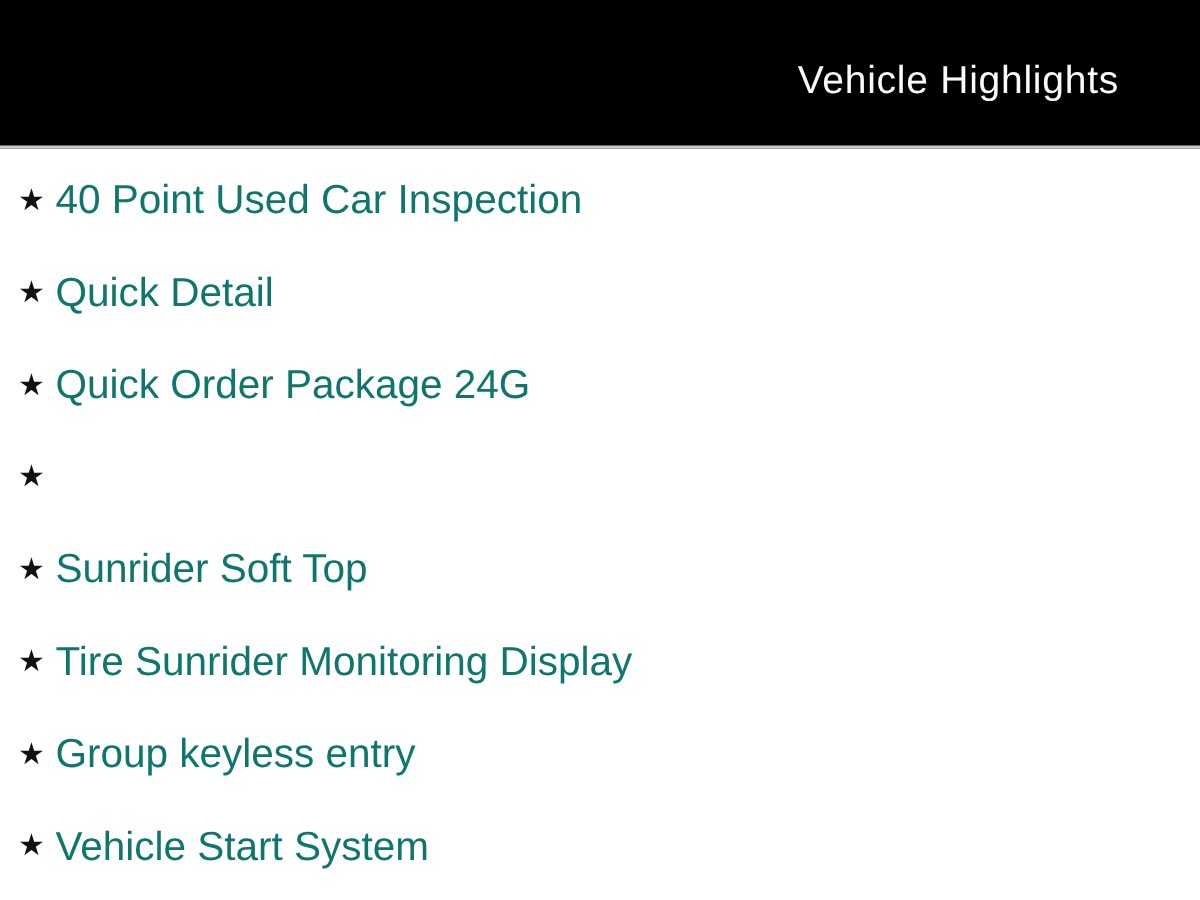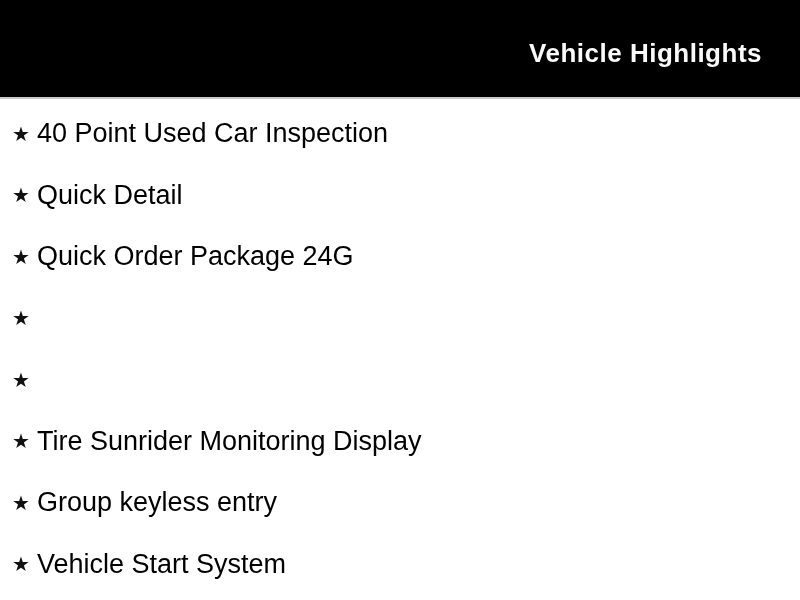--- a/index.html
+++ b/index.html
@@ -19,24 +19,24 @@
     width: 800px;
     height: 99px;
     background: #000000;
     border-bottom: 2px solid #c9c9c9;
     display: flex;
     align-items: center;
     justify-content: flex-end;
     padding-right: 38px;
   }
   .header h1 {
-    margin: 0;
+    margin: 16px;
     color: #fafafa;
     font-size: 26px;
-    font-weight: 700;
+    font-weight: 400;
     letter-spacing: 0.5px;
     line-height: 1;
     
     position: relative;
     top: 4px;
   }
   
   .highlights {
     list-style: none;
     margin: 4px 0 0 0;
@@ -49,21 +49,21 @@
   }
   .star {
     font-size: 20px;
     color: #111111;
     margin-right: 7px;
     line-height: 1;
     flex: 0 0 auto;
   }
   .item-label {
     font-size: 27px;
-    color: #000000;
+    color: #0f766e;
     line-height: 1;
     white-space: nowrap;
   }
 </style>
 </head>
 <body>
 
 <header class="header">
   <h1>Vehicle Highlights</h1>
 </header>
@@ -79,20 +79,21 @@
   </li>
   <li>
     <span class="star">★</span>
     <span class="item-label">Quick Order Package 24G</span>
   </li>
   <li>
     <span class="star">★</span>
   </li>
   <li>
     <span class="star">★</span>
+    <span class="item-label">Sunrider Soft Top</span>
   </li>
   <li>
     <span class="star">★</span>
     <span class="item-label">Tire Sunrider Monitoring Display</span>
   </li>
   <li>
     <span class="star">★</span>
     <span class="item-label">Group keyless entry</span>
   </li>
   <li>

